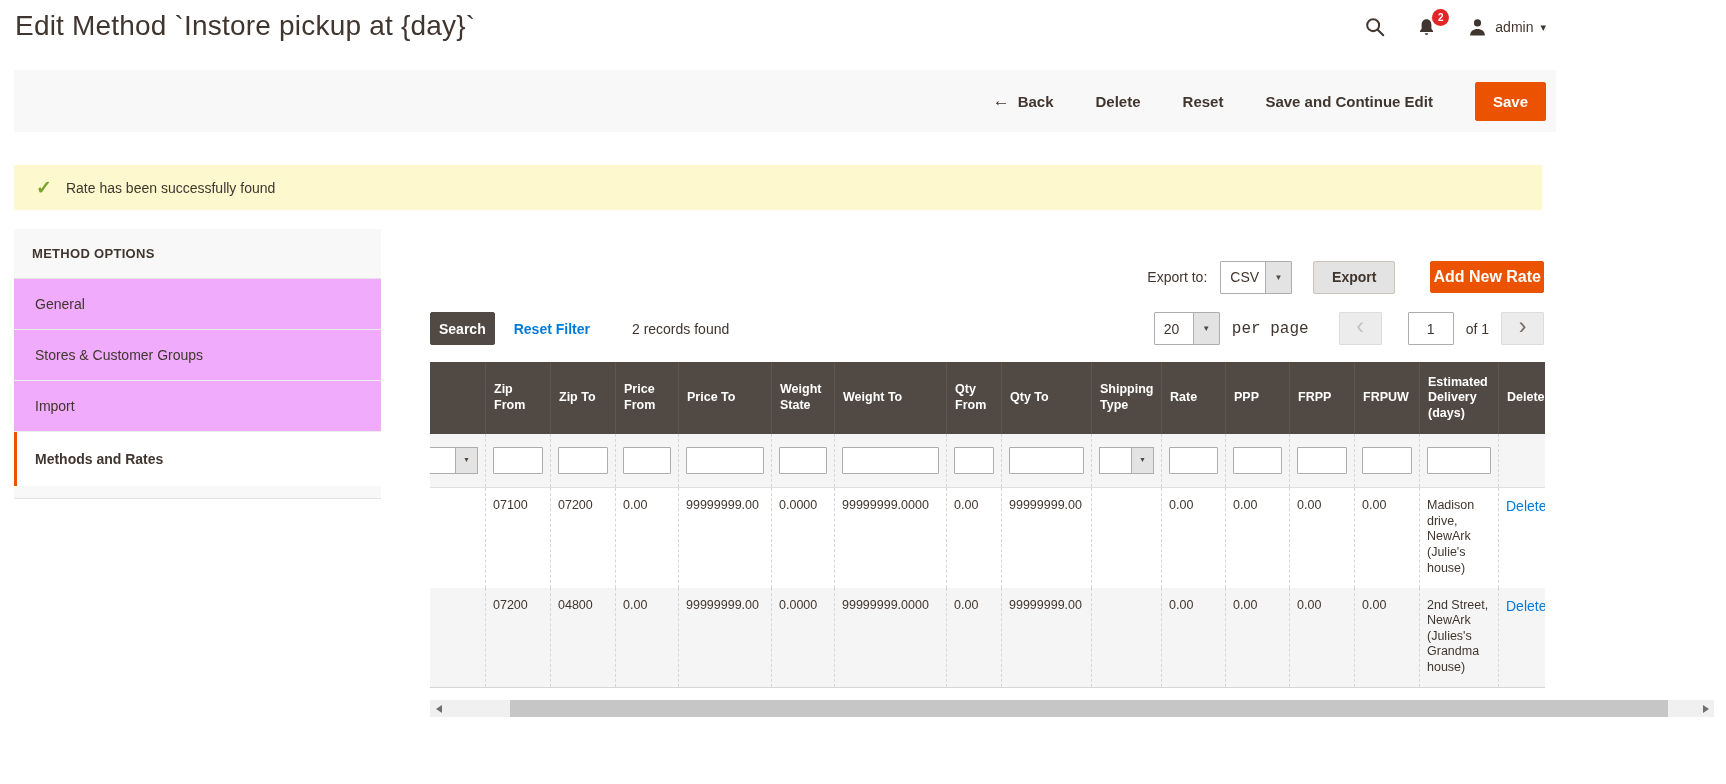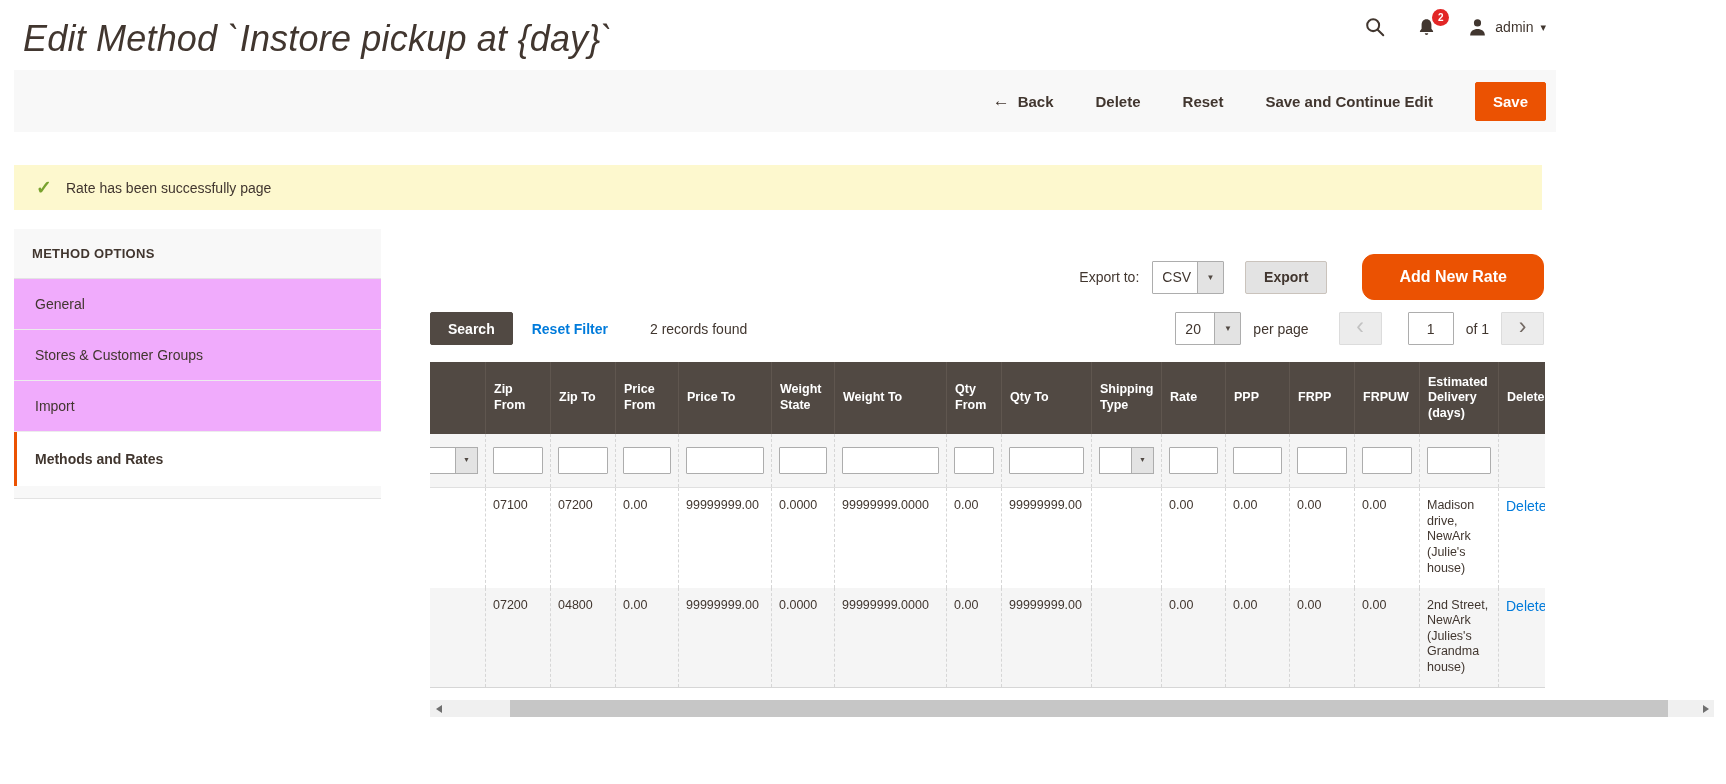--- a/index.html
+++ b/index.html
@@ -14,21 +14,21 @@
   *{box-sizing:border-box;}
   html,body{margin:0;padding:0;}
   body{
     width:1726px;height:784px;overflow:hidden;background:#fff;
     font-family:"Liberation Sans",sans-serif;color:var(--text);
   }
   .app{width:1726px;}
 
   
   .page-header{display:flex;justify-content:space-between;align-items:flex-start;padding:10px 180px 0 15px;height:58px;}
-  .page-title{font-size:36px;font-weight:400;margin:8px;color:var(--text);letter-spacing:.2px;font-style:italic;}
+  .page-title{font-size:28px;font-weight:400;margin:0;color:var(--text);letter-spacing:.2px;}
   .header-actions{display:flex;align-items:center;gap:30px;padding-top:6px;}
   .icon-btn{position:relative;display:inline-flex;align-items:center;cursor:pointer;background:none;border:none;padding:0;}
   .badge{
     position:absolute;top:-8px;right:-12px;background:var(--badge);color:#fff;
     border-radius:50%;min-width:17px;height:17px;font-size:10px;font-weight:700;
     display:flex;align-items:center;justify-content:center;padding:0 3px;
   }
   .admin-group{display:flex;align-items:center;gap:7px;font-size:14px;color:var(--text);}
   .caret{font-size:11px;color:var(--text);line-height:1;}
 
@@ -80,36 +80,36 @@
   }
   .fselect .arrowbox{
     position:absolute;right:0;top:0;bottom:0;width:26px;background:#e3e3e3;border-left:1px solid #adadad;
     display:flex;align-items:center;justify-content:center;font-size:8px;color:#514943;
   }
   .btn-secondary{
     background:#e3e3e3;border:1px solid #cac3bc;border-radius:2px;color:var(--text);
     font-family:inherit;font-size:14px;font-weight:600;height:33px;padding:0 18px;cursor:pointer;margin-left:8px;
   }
   .btn-add{
-    background:var(--accent);border:1px solid var(--accent);border-radius:12px;color:#fff;
-    font-family:inherit;font-size:16px;font-weight:600;height:46px;padding:0 36px;cursor:pointer;margin-left:22px;
+    background:var(--accent);border:1px solid var(--accent);border-radius:2px;color:#fff;
+    font-family:inherit;font-size:16px;font-weight:600;height:32px;padding:0 2px;cursor:pointer;margin-left:22px;
   }
 
   .grid-row-search{display:flex;align-items:center;justify-content:space-between;padding-right:170px;margin-top:12px;height:33px;}
   .search-left{display:flex;align-items:center;}
   .btn-search{
     background:var(--grid-header);border:1px solid var(--grid-header);color:#fff;border-radius:2px;
-    font-family:inherit;font-size:14px;font-weight:600;height:33px;padding:0 17px;cursor:pointer;
+    font-family:inherit;font-size:14px;font-weight:600;height:33px;padding:0 8px;cursor:pointer;
   }
   .link{color:var(--link);text-decoration:none;font-size:14px;cursor:pointer;}
   .reset-filter{margin-left:19px;font-weight:600;}
   .records-found{margin-left:42px;font-size:14px;}
   .pager{display:flex;align-items:center;gap:12px;}
   .pager .fselect{height:33px;min-width:66px;}
-  .per-page-label{font-size:14px;}
+  .per-page-label{font-size:16px;font-family:Liberation Mono, monospace;}
   .pg-btn{
     width:43px;height:33px;background:#ececec;border:1px solid #dcdcdc;border-radius:1px;cursor:pointer;
     display:flex;align-items:center;justify-content:center;font-size:23px;line-height:1;font-family:inherit;padding:0 0 4px 0;
   }
   .pg-btn.prev{color:#c2c2c2;margin-left:18px;}
   .pg-btn.next{color:#736963;}
   .page-input{
     width:46px;height:33px;border:1px solid #adadad;border-radius:1px;text-align:center;
     font-family:inherit;font-size:14px;color:var(--text);margin-left:14px;
   }
@@ -200,21 +200,21 @@
       <span>Back</span>
     </button>
     <button class="txt-btn">Delete</button>
     <button class="txt-btn">Reset</button>
     <button class="txt-btn">Save and Continue Edit</button>
     <button class="btn-primary">Save</button>
   </div>
 
   <div class="message">
     <span class="check-icon">✓</span>
-    <span>Rate has been successfully page</span>
+    <span>Rate has been successfully found</span>
   </div>
 
   <div class="content">
 
     <aside class="sidebar">
       <div class="sidebar-title">METHOD OPTIONS</div>
       <div class="side-item">General</div>
       <div class="side-item">Stores &amp; Customer Groups</div>
       <div class="side-item">Import</div>
       <div class="side-item active">Methods and Rates</div>

